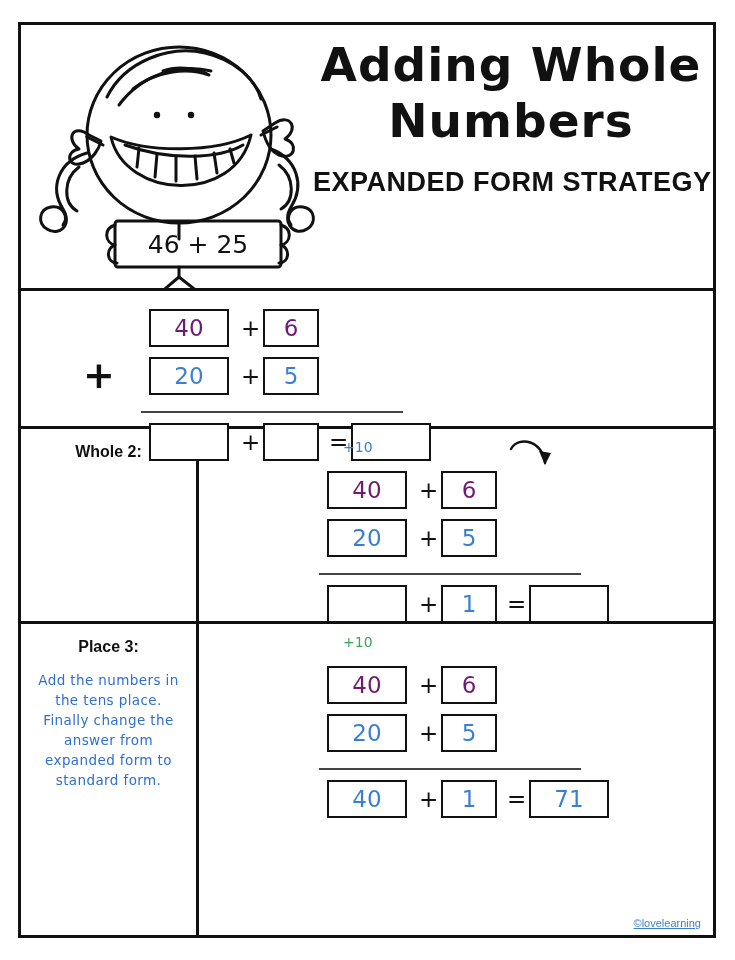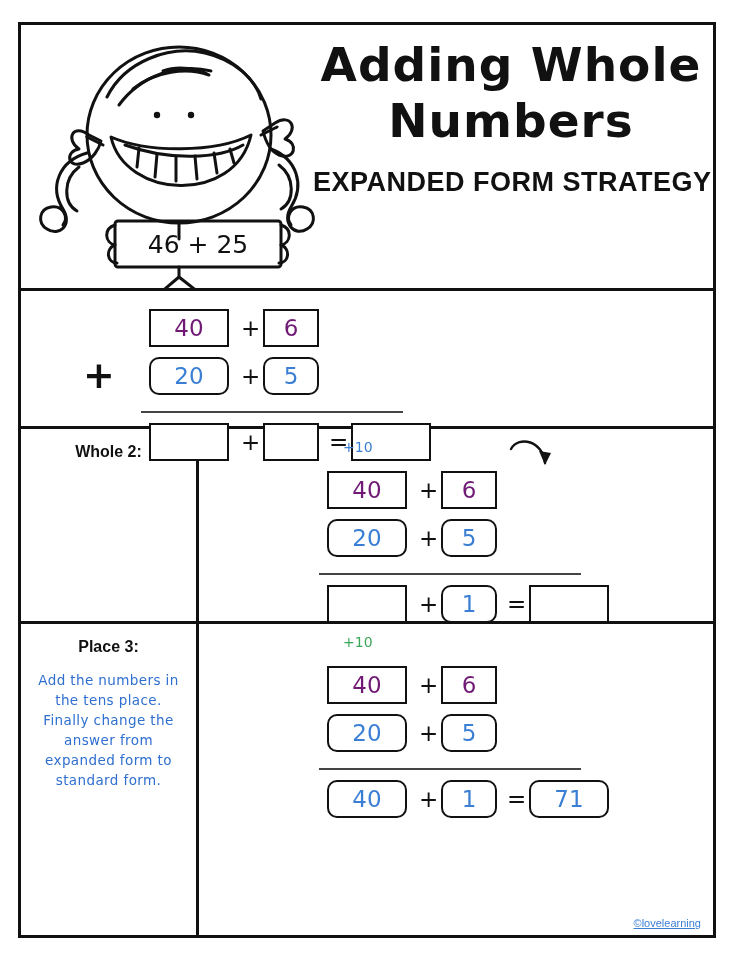--- a/index.html
+++ b/index.html
@@ -118,21 +118,21 @@
     border: 2px solid #111;
     box-sizing: border-box;
     display: flex;
     align-items: center;
     justify-content: center;
     font-family: "DejaVu Sans", sans-serif;
     font-size: 23px;
     background: #fff;
   }
   .num-box.green { color: #701a75; }
-  .num-box.blue  { color: #3b7fd4; border-radius: 10px; }
+  .num-box.blue  { color: #3b7fd4; }
   .num-box.empty { color: transparent; }
   .num-box.wide  { width: 80px; }
 
   .sym {
     position: absolute;
     font-family: "DejaVu Sans", sans-serif;
     font-size: 23px;
     color: #111;
   }
   .sym.big {

